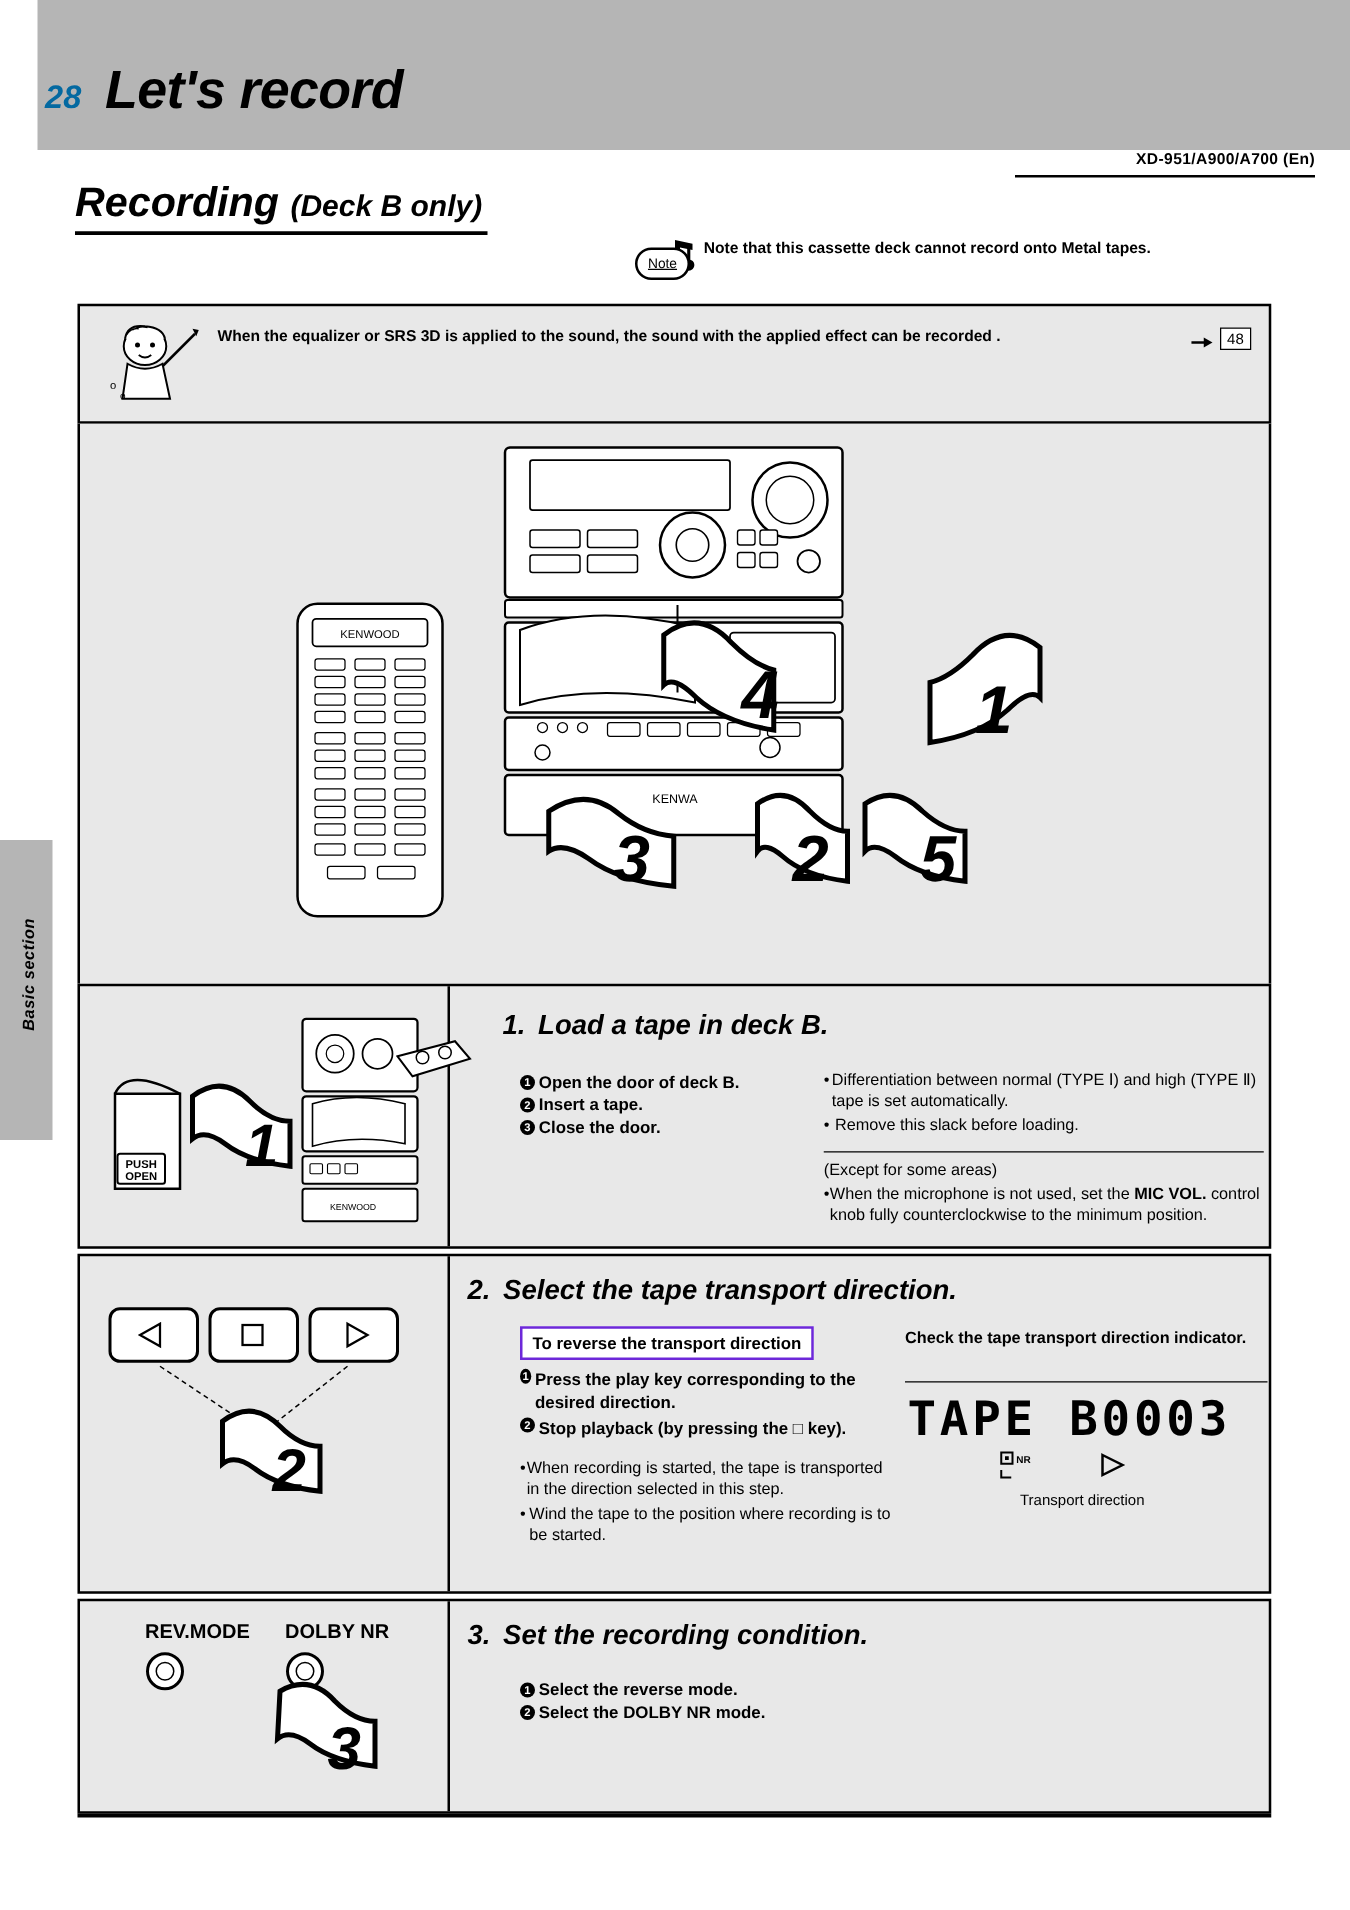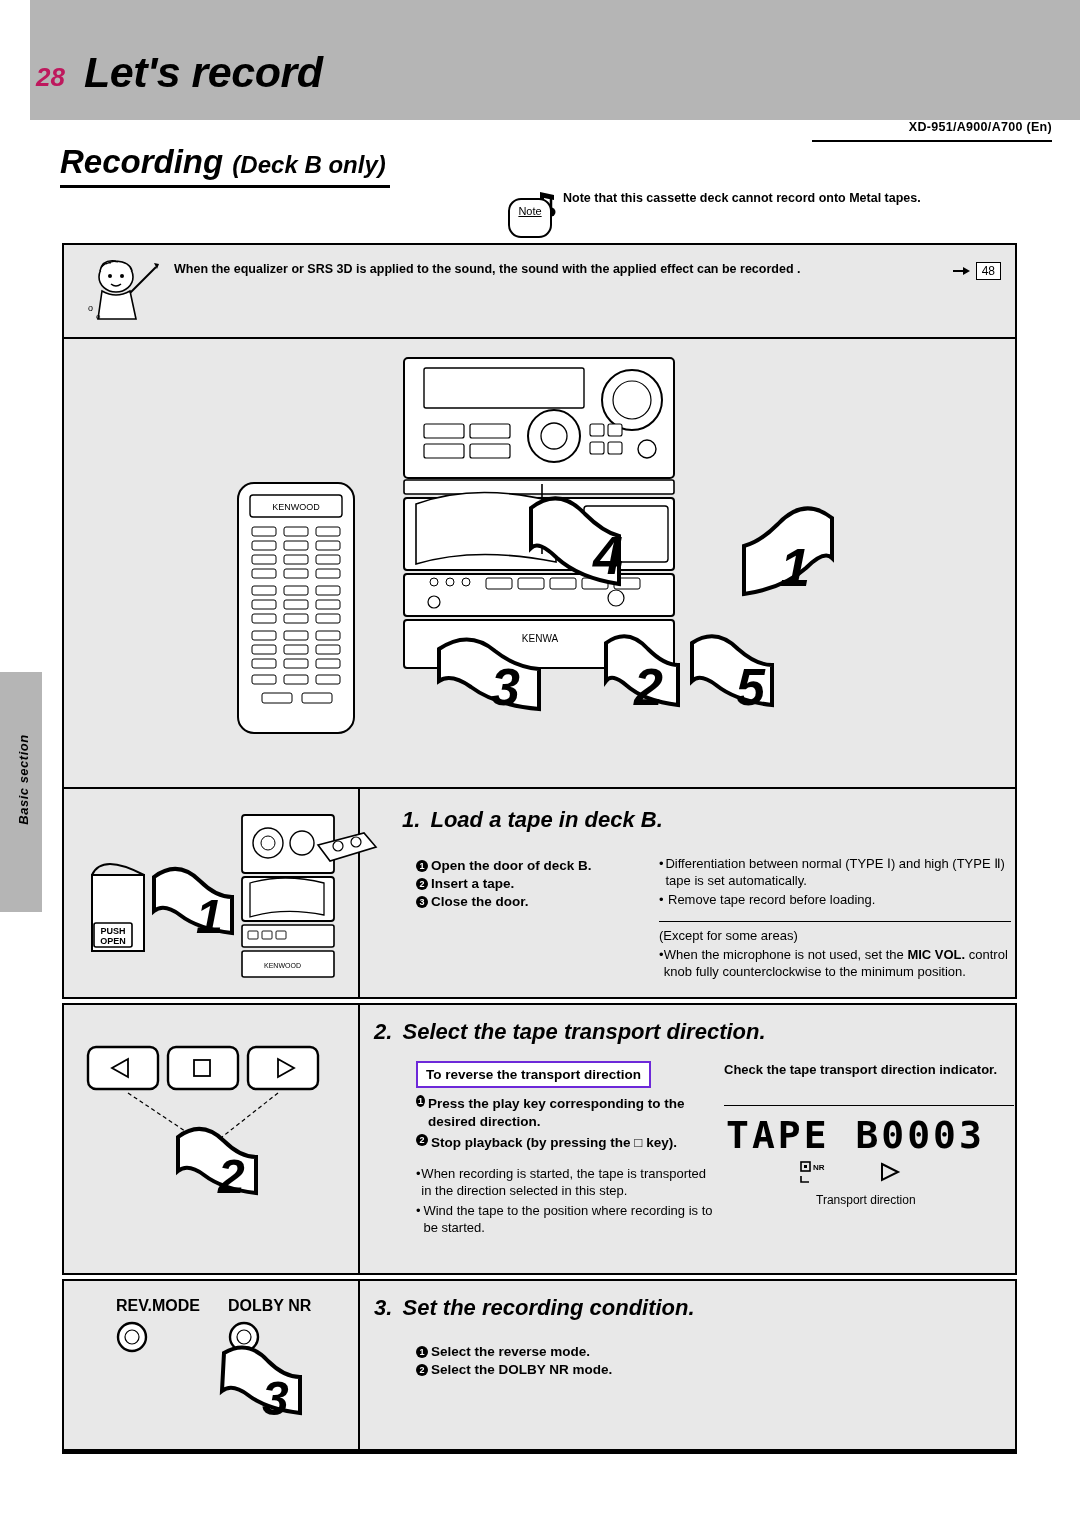--- a/index.html
+++ b/index.html
@@ -15,21 +15,21 @@
   .top-band {
     position:absolute; left:0; top:0; width:1080px; height:120px;
     background:#b5b5b5;
   }
   .top-band-white {
     position:absolute; left:0; top:0; width:30px; height:120px; background:#fff;
   }
   .page-num {
     position:absolute; left:25px; top:62px; width:40px;
     font-size:26px; font-weight:bold; font-style:italic; text-align:right;
-    color:#be185d;
+    color:#0369a1;
   }
   .page-title {
     position:absolute; left:72px; top:48px;
     font-size:43px; font-weight:bold; font-style:italic;
     letter-spacing:-0.5px;
     margin-left:12px;
   }
   .model-line {
     position:absolute; right:28px; top:120px;
     font-size:12.5px; font-weight:bold; letter-spacing:0.3px;
@@ -44,40 +44,40 @@
   }
   .rec-heading .sub { font-size:24px; }
   .heading-rule {
     position:absolute; left:60px; top:185px; width:330px; height:3px; background:#000;
   }
   
   .note-badge {
     position:absolute; left:508px; top:190px; width:52px; height:38px;
   }
   .note-badge .oval {
-    position:absolute; left:0; top:8px; width:44px; height:40px;
+    position:absolute; left:0; top:8px; width:44px; height:26px;
     border:2px solid #000; border-radius:13px; background:#fff;
     font-size:11px; text-align:center; line-height:22px; font-weight:normal;text-decoration:underline;
   }
   .note-text {
     position:absolute; left:563px; top:191px; width:470px;
     font-size:12.5px; font-weight:bold; line-height:15px;
   }
   
   .caution-box {
     position:absolute; left:62px; top:243px; width:955px; height:96px;
     border:2px solid #000; background:#e8e8e8;
   }
   .caution-text {
     position:absolute; left:110px; top:16px; width:790px;
     font-size:12.5px; font-weight:bold; line-height:17px;
   }
   .page-ref {
     position:absolute; right:14px; top:17px;
-    font-size:13px; display:flex; align-items:center; gap:5px;
+    font-size:13px; display:flex; align-items:flex-end; gap:5px;
   }
   .page-ref .box {
     border:1.5px solid #000; padding:1px 5px; font-size:12px; background:#fff;
   }
   
   .teacher { position:absolute; left:18px; top:8px; width:80px; height:80px; }
   
   .illus-area {
     position:absolute; left:62px; top:339px; width:955px; height:448px;
     background:#e8e8e8; border-left:2px solid #000; border-right:2px solid #000;
@@ -337,21 +337,21 @@
     <div><span class="circ-num">3</span><span>Close the door.</span></div>
   </div>
 
   <div class="plain-list" style="position:absolute; left:595px; top:66px; width:355px;">
     <div style="display:flex">
         <span class="bullet">•</span>
         <span>Differentiation between normal (TYPE Ⅰ) and high (TYPE Ⅱ) tape is set automatically.</span>
       </div>
     <div style="display:flex; margin-top:2px;">
         <span class="bullet">•</span>
-        <span>Remove tape record before loading.</span>
+        <span>Remove this slack before loading.</span>
       </div>
   </div>
   <div class="hr-thin" style="left:595px; top:132px; width:352px;"></div>
   <div class="plain-list" style="position:absolute; left:595px; top:138px; width:355px;">
     <div>(Except for some areas)</div>
     <div style="display:flex; margin-top:2px;">
       <span class="bullet">•</span>
       <span><span>When the microphone is not used, set the </span><b>MIC VOL.</b><span> control knob fully counterclockwise to the minimum position.</span></span>
     </div>
   </div>

